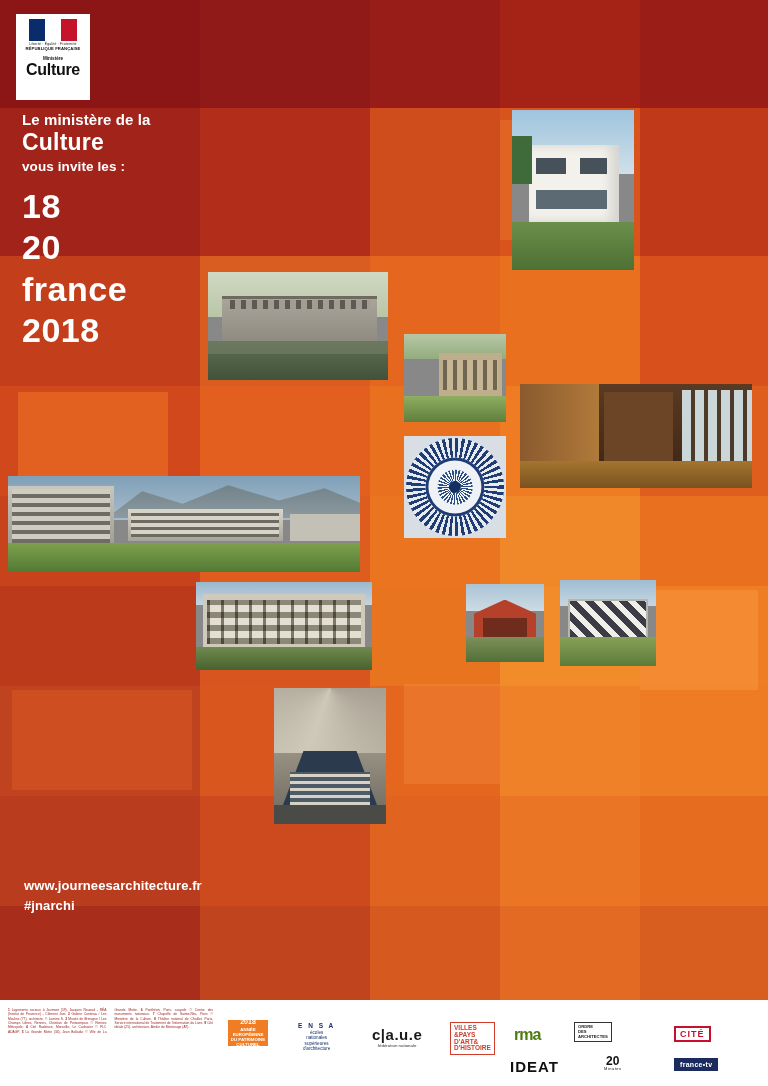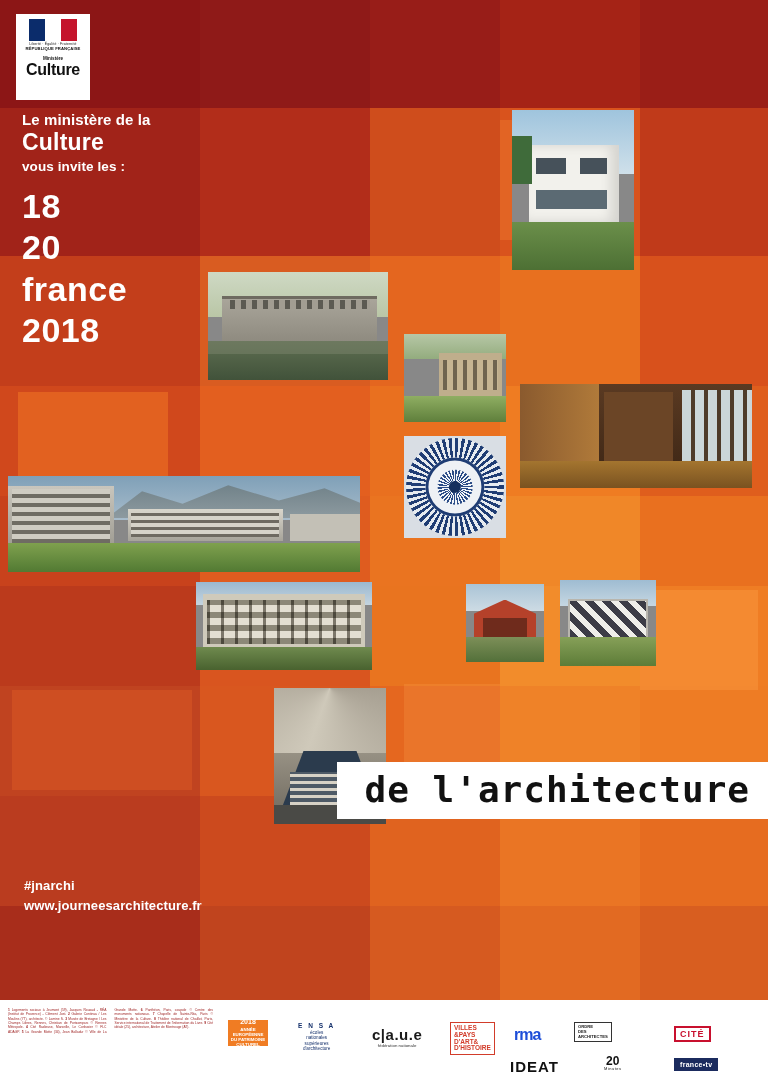--- a/index.html
+++ b/index.html
@@ -234,21 +234,21 @@
     color: #d23c2a;
     font-size: 6.5px;
     font-weight: bold;
     line-height: 1.05;
     padding: 2px 3px;
     text-align: left;
   }
   .rma {
     font-size: 16px;
     font-weight: bold;
-    color: #1d4ed8;
+    color: #4d7c0f;
     letter-spacing: -1px;
   }
   .ordre {
     border: 1px solid #333;
     font-size: 4.2px;
     font-weight: bold;
     color: #222;
     padding: 2px 3px;
     line-height: 1.15;
     text-align: left;
@@ -476,26 +476,25 @@
 
   <div class="photo" style="left:274px; top:688px; width:112px; height:136px;">
     <div style="position:absolute; inset:0; background:linear-gradient(#bdb7a8,#6d675c);"></div>
     <div class="bld" style="left:0; top:0; width:100%; height:48%; background:conic-gradient(from 200deg at 50% 0%, #cfc9ba, #8d8578, #cfc9ba);"></div>
     <div class="bld" style="left:8%; top:46%; width:84%; height:40%; background:#2b3b4d; clip-path:polygon(0 100%, 22% 0, 78% 0, 100% 100%);"></div>
     <div class="bld" style="left:14%; top:62%; width:72%; height:24%; background:repeating-linear-gradient(0deg,#d7d2c6 0 3px,#4e5a66 3px 7px);"></div>
     <div class="ground" style="height:14%; background:#4a4a46;"></div>
   </div>
 
   <div class="url-block">
+    <div>www.journeesarchitecture.fr</div>
     <div>#jnarchi</div>
-    <div>www.journeesarchitecture.fr</div>
   </div>
 
   <div class="title-wrap">
-    <span class="title-line">de l'architecture</span>
   </div>
 
   <div class="footer">
     <div class="credits"><b>1</b> Logements sociaux à Jeumont (59), Jacques Rouaud - RÉA (Institut de Provence) - Clément Jost. <b>2</b> Galerie Continua / Les Moulins (77), architecte. © Lamine S. <b>3</b> Musée de Bretagne / Les Champs Libres, Rennes, Christian de Portzamparc © Rennes Métropole. <b>4</b> Cité Radieuse, Marseille, Le Corbusier © FLC ADAGP. <b>5</b> La Grande Motte (34), Jean Balladur © Ville de La Grande Motte. <b>6</b> Panthéon, Paris, coupole © Centre des monuments nationaux. <b>7</b> Chapelle de Sainte-Rita, Paris © Ministère de la Culture. <b>8</b> Théâtre national de Chaillot, Paris, Service international de Traitement de l'information du Livre. <b>9</b> Cité idéale (25), architecture, Atelier de Montrouge (AT).</div>
 
     <div class="logos-row">
 
       <div class="logo-item" style="left:6px; top:16px;">
         <div class="box-2018">
           <span class="big">2018</span>

